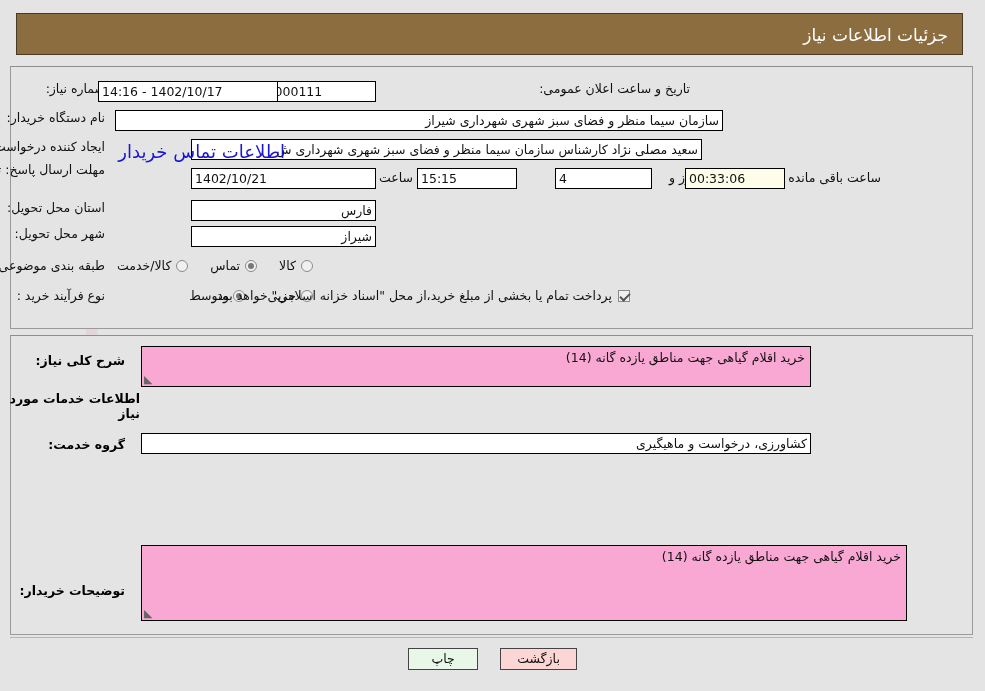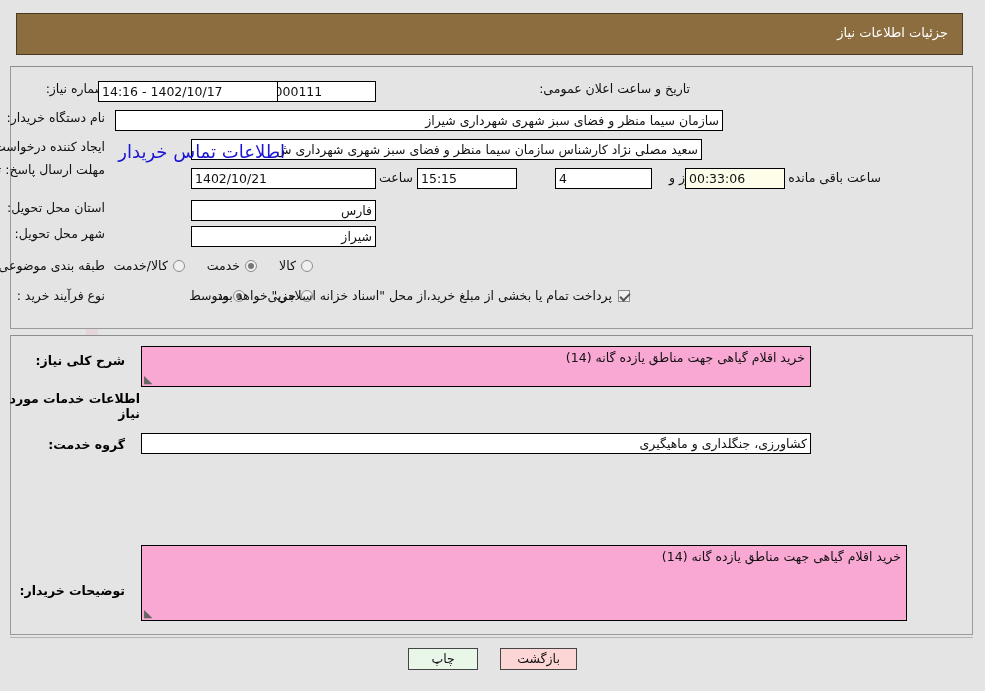--- a/index.html
+++ b/index.html
@@ -34,21 +34,21 @@
   }
 
   
   .header {
     position: absolute; top: 13px; right: 22px;
     width: 947px; height: 42px;
     background: #8c6d40; border: 1px solid #4a3a22;
     z-index: 3;
   }
   .header-title {
-    color: #ffffff; font-size: 13px;
+    color: #ffffff; font-size: 17px;
     position: absolute; right: 14px; top: 11px;
     white-space: nowrap;
   }
 
   
   .panel {
     position: absolute; right: 12px; width: 963px;
     background: #e4e4e4;
     border: 1px solid #9a9a9a;
     border-top-color: #8e8e8e;
@@ -216,21 +216,21 @@
 <div class="row" style="top:258px; right:880px; z-index:5;">
   <span class="lbl">طبقه بندی موضوعی:</span>
 </div>
 <div class="row" style="top:258px; right:672px; z-index:5;">
   <label class="opt">
     <span class="radio"></span>
     <span class="t">کالا</span>
   </label>
   <label class="opt">
     <span class="radio on"></span>
-    <span class="t">خدمت</span>
+    <span class="t">تماس</span>
   </label>
   <label class="opt">
     <span class="radio"></span>
     <span class="t">کالا/خدمت</span>
   </label>
 </div>
 
 <div class="row" style="top:288px; right:880px; z-index:5;">
   <span class="lbl">نوع فرآیند خرید :</span>
 </div>
@@ -253,21 +253,21 @@
 
 <span class="lbl-b" style="position:absolute; top:353px; right:860px; z-index:5;">شرح کلی نیاز:</span>
 <div class="ta" style="position:absolute; top:346px; right:174px; width:670px; height:41px; z-index:5;">
   <span>خرید اقلام گیاهی جهت مناطق یازده گانه (14)</span>
   <span class="grip">◢</span>
 </div>
 
 <span class="lbl-b" style="position:absolute; top:391px; right:845px; z-index:5;">اطلاعات خدمات مورد نیاز</span>
 
 <span class="lbl-b" style="position:absolute; top:437px; right:860px; z-index:5;">گروه خدمت:</span>
-<div class="fld rt" style="position:absolute; top:433px; right:174px; width:670px; z-index:5;">کشاورزی، جنگلداری و ماهیگیری</div>
+<div class="fld rt" style="position:absolute; top:433px; right:174px; width:670px; z-index:5;">کشاورزی، درخواست و ماهیگیری</div>
 
 <table class="tbl">
   <thead>
     <tr>
       <th style="width:36px;">ردیف</th>
       <th style="width:123px;">کد خدمت</th>
       <th style="width:336px;">نام خدمت</th>
       <th style="width:140px;">واحد اندازه گیری</th>
       <th style="width:130px;">تعداد / مقدار</th>
       <th style="width:135px;">تاریخ نیاز</th>

